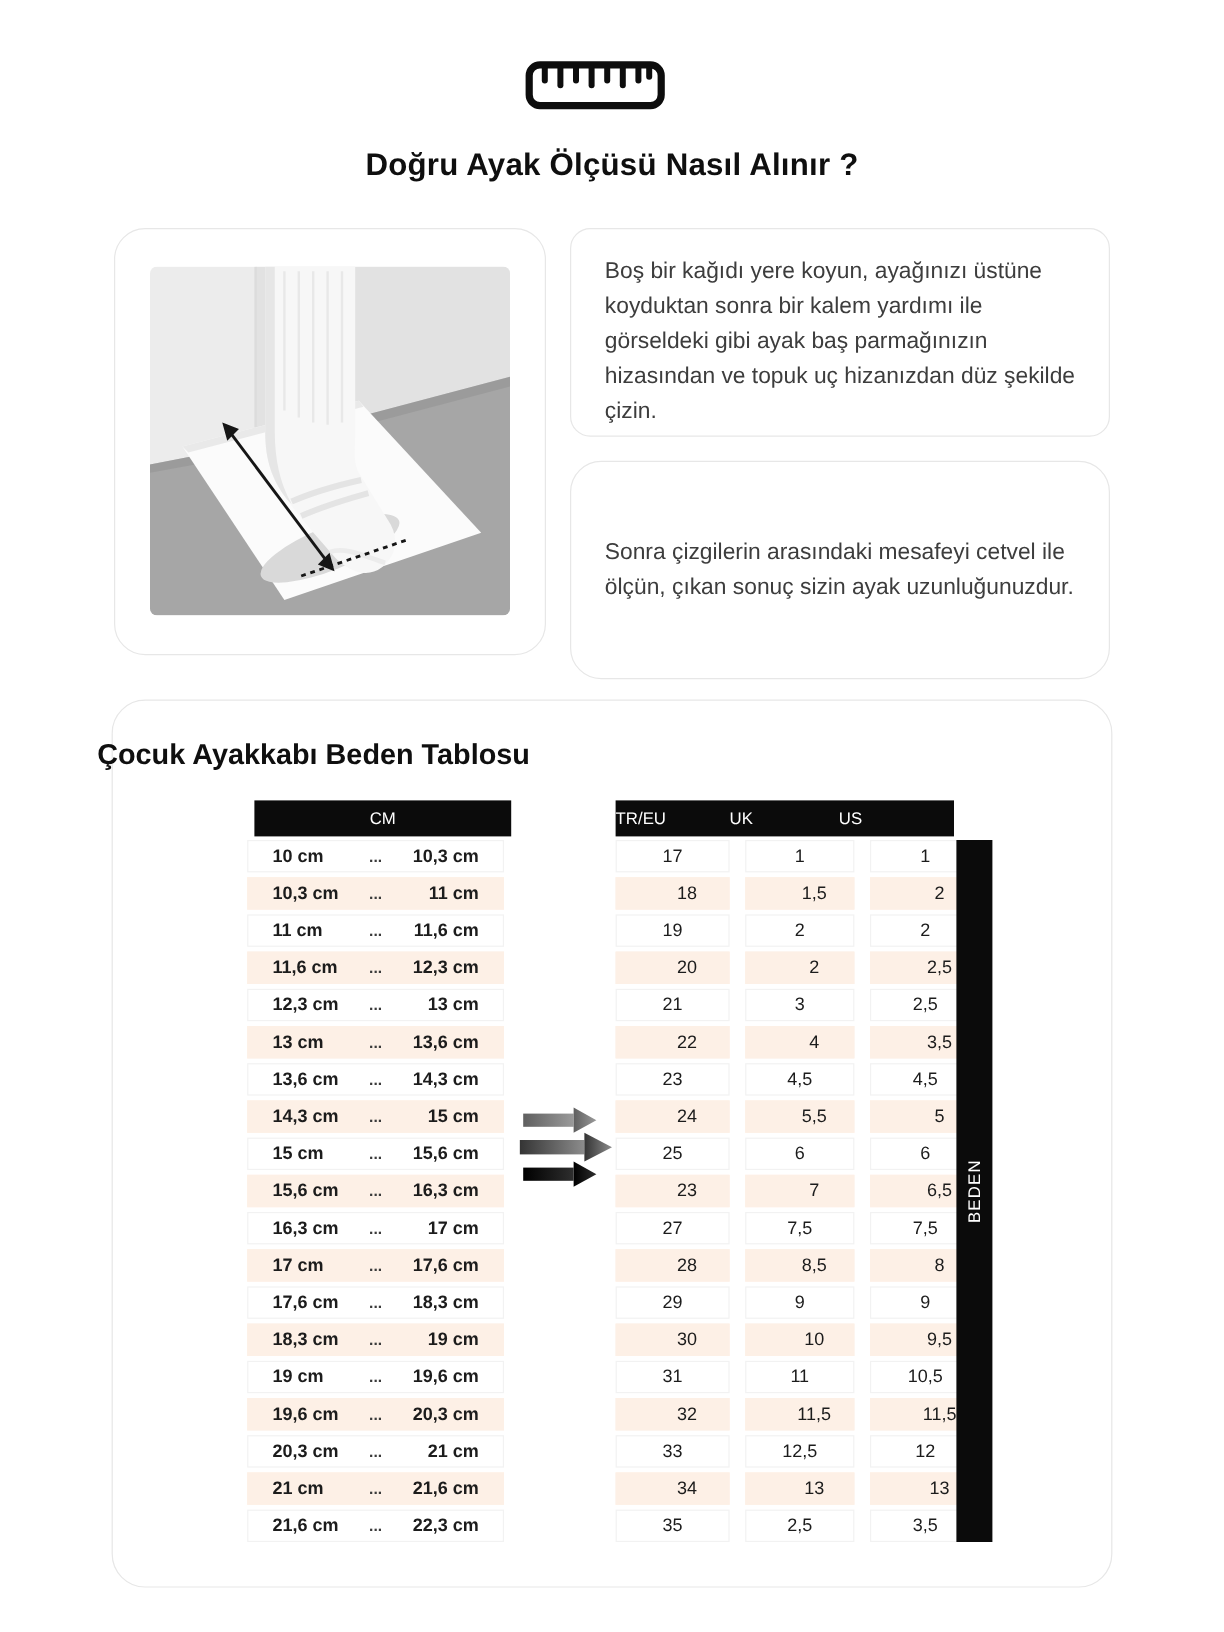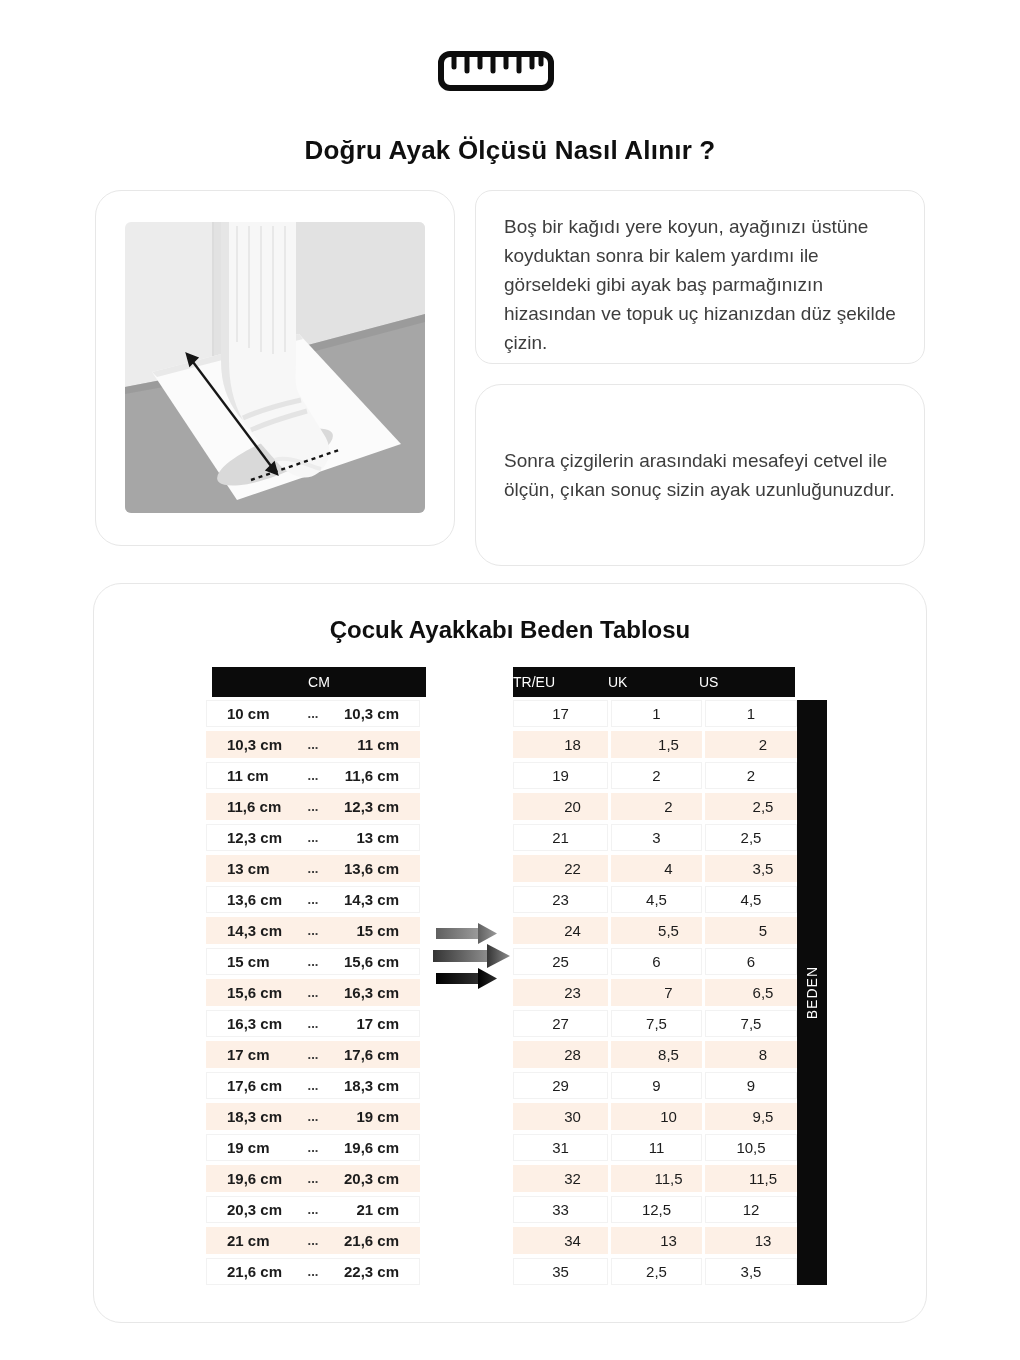--- a/index.html
+++ b/index.html
@@ -2,45 +2,45 @@
 <html style="--row-alt: #fdf0e6; --header-bg: #0b0b0b;"><head>
 <meta charset="utf-8">
 <style>
   html,body{margin:0;padding:0;background:#ffffff;}
   body{width:1020px;height:1360px;position:relative;font-family:"Liberation Sans",sans-serif;color:#1c1c1c;overflow:hidden;}
   .abs{position:absolute;}
   .card{background:#fff;border:1.5px solid #e7e7e7;border-radius:26px;box-sizing:border-box;}
 
   
   .ruler-wrap{left:437px;top:50px;width:118px;height:42px;}
-  .page-title{left:0;top:122px;width:1020px;text-align:center;font-size:26px;font-weight:700;color:#0f0f0f;letter-spacing:.2px;margin-top:13px;}
+  .page-title{left:0;top:122px;width:1020px;text-align:center;font-size:26px;font-weight:700;color:#0f0f0f;letter-spacing:.2px;}
 
   
   .photo-card{left:95px;top:190px;width:360px;height:356px;}
   .photo-frame{left:125px;top:222px;width:300px;height:291px;border-radius:6px;overflow:hidden;}
   .step-box-1{left:475px;top:190px;width:450px;height:174px;padding:21px 28px;box-sizing:border-box;border-radius:17px;}
   .step-box-2{left:475px;top:384px;width:450px;height:182px;padding:0 28px;box-sizing:border-box;display:flex;align-items:center;}
   .step-text{font-size:19px;line-height:29px;color:#3d3d3d;}
 
   
   .chart-card{left:93px;top:583px;width:834px;height:740px;border-radius:28px;}
-  .chart-title{left:93px;top:616px;width:834px;text-align:center;font-size:24px;font-weight:700;color:#0f0f0f;}
+  .chart-title{left:81px;top:616px;width:834px;text-align:left;font-size:24px;font-weight:700;color:#0f0f0f;}
 
   .thead{background:var(--header-bg,#0b0b0b);color:#fff;font-size:14px;font-weight:400;}
   .cm-head{left:212px;top:667px;width:214px;height:30px;display:flex;align-items:center;justify-content:center;}
   .cm-body{left:206px;top:700px;width:214px;font-weight:bold;}
   .cm-row{height:27px;margin-bottom:4px;background:#fff;border:1px solid #f2f2f2;box-sizing:border-box;display:flex;align-items:center;padding:0 20px;position:relative;font-size:15px;color:#1c1c1c;}
   .cm-row.alt{background:var(--row-alt,#fdf0e6);border-color:var(--row-alt,#fdf0e6);}
   .cm-dots{position:absolute;left:50%;transform:translateX(-50%);font-size:13px;color:#3a3a3a;}
   .cm-to{margin-left:auto;}
 
   .size-head{left:513px;top:667px;width:282px;height:30px;display:grid;grid-template-columns:95px 91px 92px;align-items:center;}
   .size-head span{text-align:left;}
   .size-body{left:513px;top:700px;width:282px;}
-  .size-row{display:grid;grid-template-columns:95px 91px 92px;gap:3px;margin-bottom:4px;height:27px;}
+  .size-row{display:grid;grid-template-columns:95px 91px 92px;gap:13px;margin-bottom:4px;height:27px;}
   .size-cell{display:flex;align-items:center;justify-content:center;background:#fff;border:1px solid #f2f2f2;box-sizing:border-box;font-size:15px;color:#1c1c1c;}
   .size-row.alt .size-cell{background:var(--row-alt,#fdf0e6);border-color:var(--row-alt,#fdf0e6);padding-left:24px;}
 
   .beden-bar{left:797px;top:700px;width:30px;height:585px;background:var(--header-bg,#0b0b0b);display:flex;align-items:center;justify-content:center;}
   .beden-label{writing-mode:vertical-rl;transform:rotate(180deg);color:#fff;font-size:14px;letter-spacing:1px;}
 
   .arrows-wrap{left:433px;top:918px;width:84px;height:76px;}
 </style>
 </head>
 <body>

